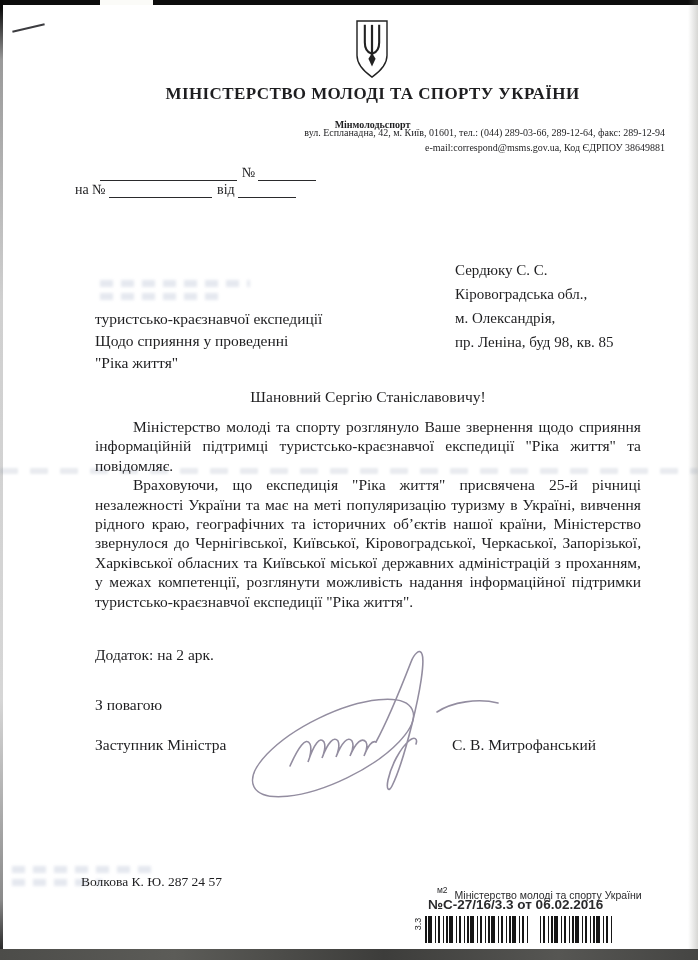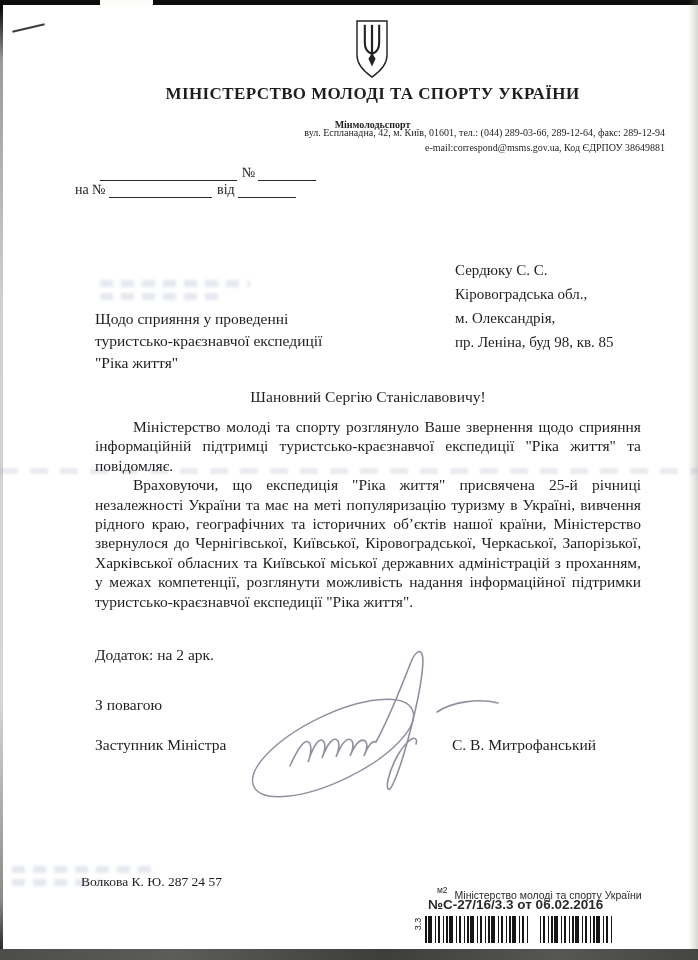--- a/index.html
+++ b/index.html
@@ -98,22 +98,22 @@
   </div>
 
   <div class="abs recipient">
     <div>Сердюку С. С.</div>
     <div>Кіровоградська обл.,</div>
     <div>м. Олександрія,</div>
     <div>пр. Леніна, буд 98, кв. 85</div>
   </div>
 
   <div class="abs subject">
+    <div>туристсько-краєзнавчої експедиції</div>
     <div>Щодо сприяння у проведенні</div>
-    <div>туристсько-краєзнавчої експедиції</div>
     <div>"Ріка життя"</div>
   </div>
 
   <div class="abs salutation">Шановний Сергію Станіславовичу!</div>
 
   <div class="abs body-text">
     <p>Міністерство молоді та спорту розглянуло Ваше звернення щодо сприяння інформаційній підтримці туристсько-краєзнавчої експедиції "Ріка життя" та повідомляє.</p>
     <p>Враховуючи, що експедиція "Ріка життя" присвячена 25-й річниці незалежності України та має на меті популяризацію туризму в Україні, вивчення рідного краю, географічних та історичних об’єктів нашої країни, Міністерство звернулося до Чернігівської, Київської, Кіровоградської, Черкаської, Запорізької, Харківської обласних та Київської міської державних адміністрацій з проханням, у межах компетенції, розглянути  можливість надання інформаційної підтримки туристсько-краєзнавчої експедиції "Ріка життя".</p>
   </div>
 

